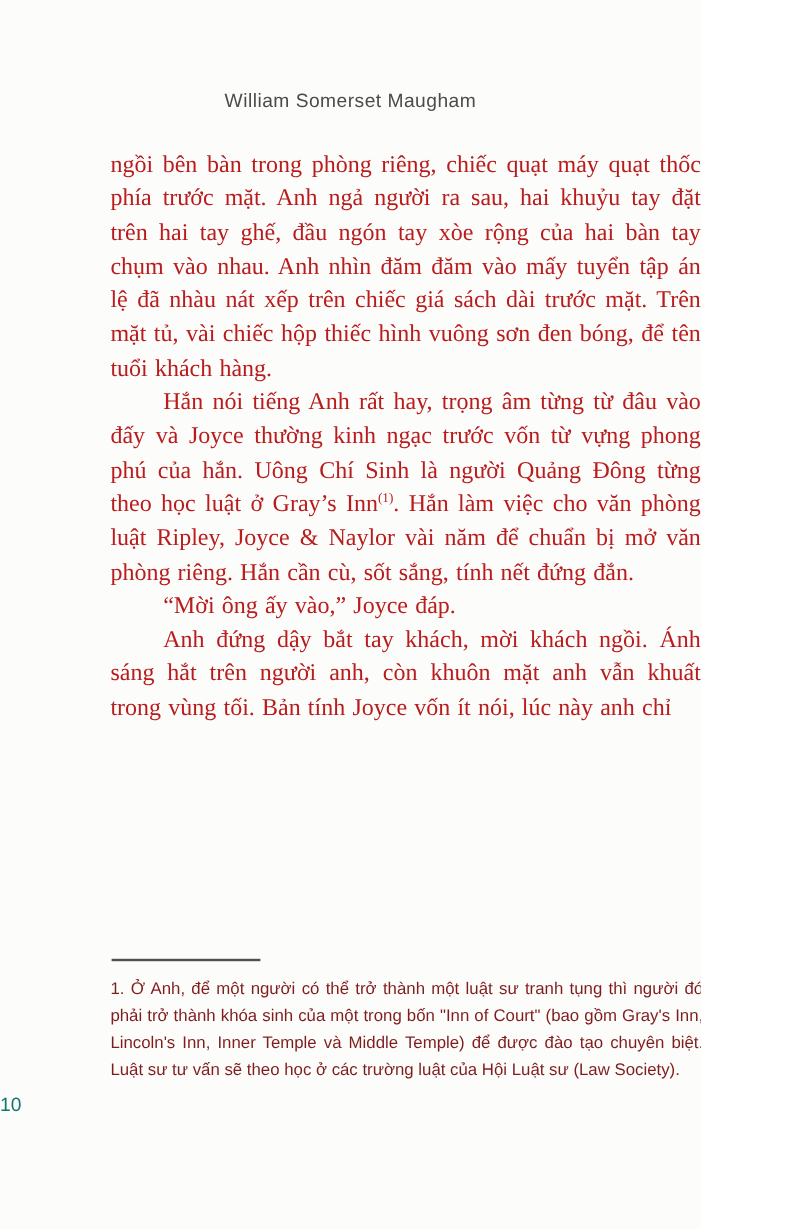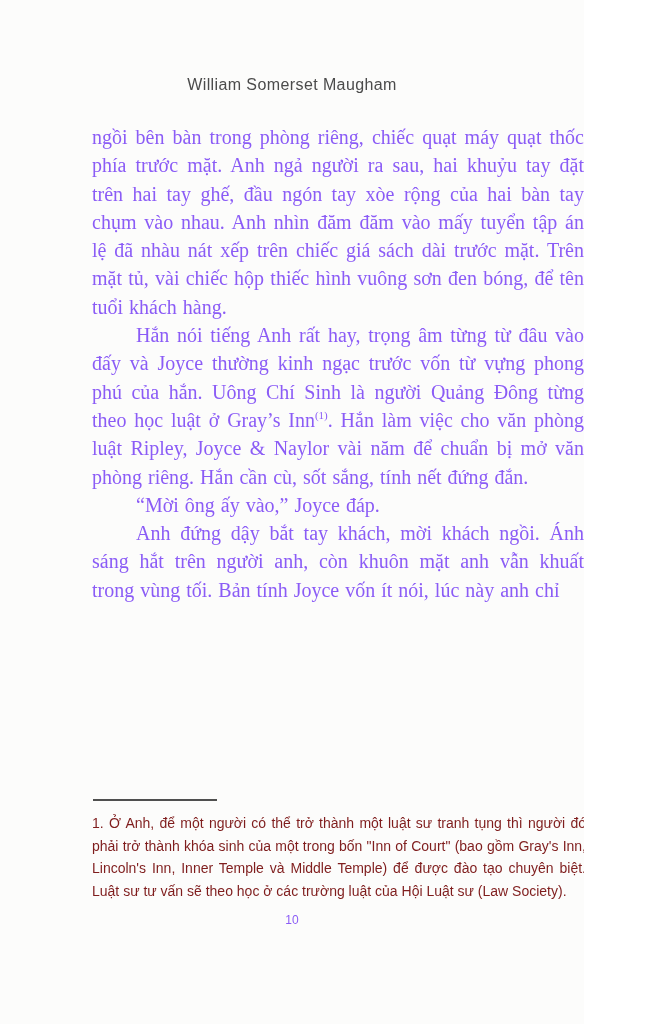--- a/index.html
+++ b/index.html
@@ -22,21 +22,21 @@
     color: #4b4b4b;
   }
   .body-text {
     position: absolute;
     top: 123px;
     left: 92px;
     width: 492px;
     font-family: "Liberation Serif", "DejaVu Serif", serif;
     font-size: 20px;
     line-height: 28.3px;
-    color: #8b5cf6;
+    color: #b91c1c;
     text-align: justify;
     word-spacing: 1px;
   }
   .para { margin: 0; }
   .para.indent { text-indent: 44px; }
   .para sup {
     font-size: 11px;
     line-height: 0;
     vertical-align: super;
   }
@@ -57,24 +57,23 @@
     font-size: 14px;
     line-height: 22.5px;
     color: #7f1d1d;
     text-align: justify;
   }
   .page-number {
     position: absolute;
     top: 913px;
     left: 0;
     width: 100%;
-    text-align: center;
     font-family: "Liberation Sans", sans-serif;
-    font-size: 12px;
-    color: #8b5cf6;
+    font-size: 16px;
+    color: #0f766e;
   }
 </style>
 </head>
 <body>
 
 <div class="page">
 
   <div class="running-header">William Somerset Maugham</div>
 
   <div class="body-text">

